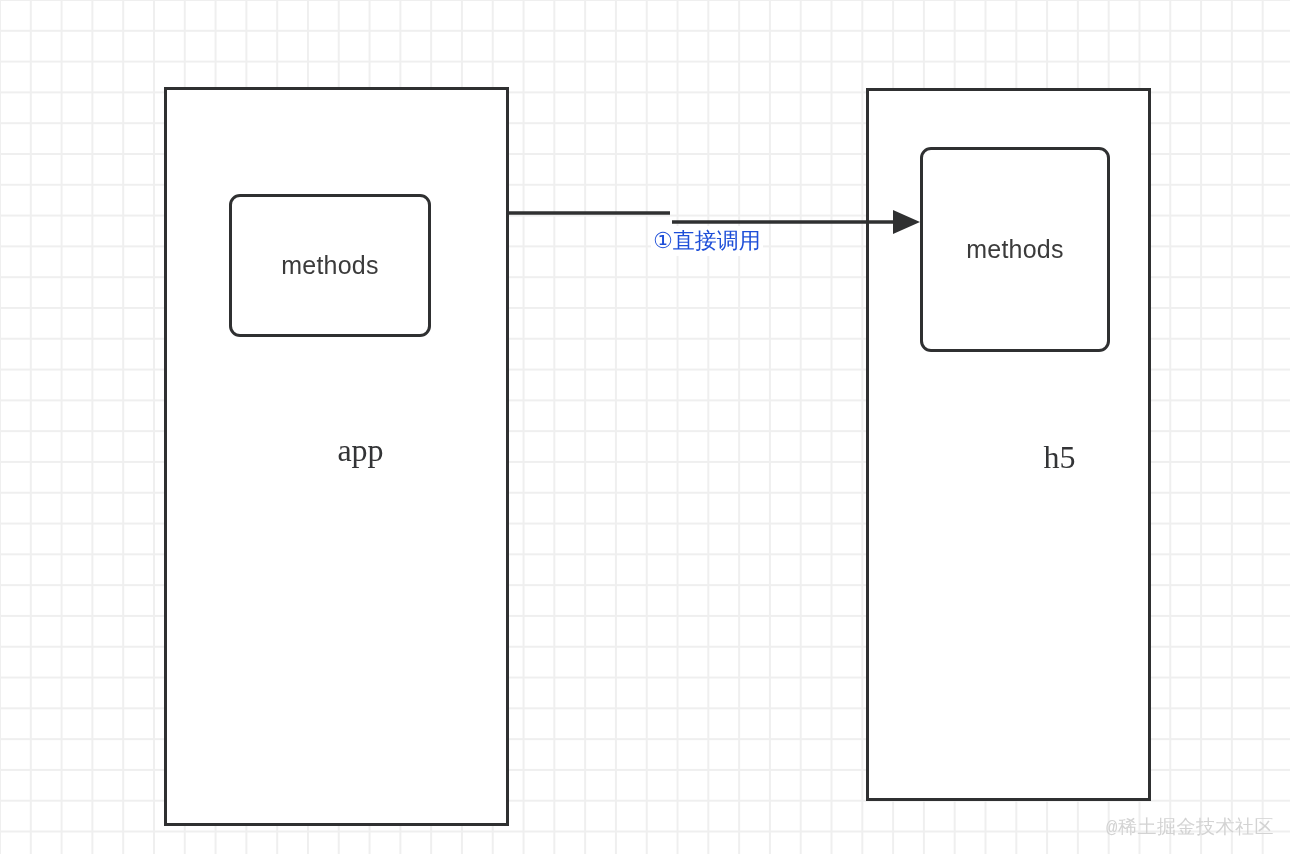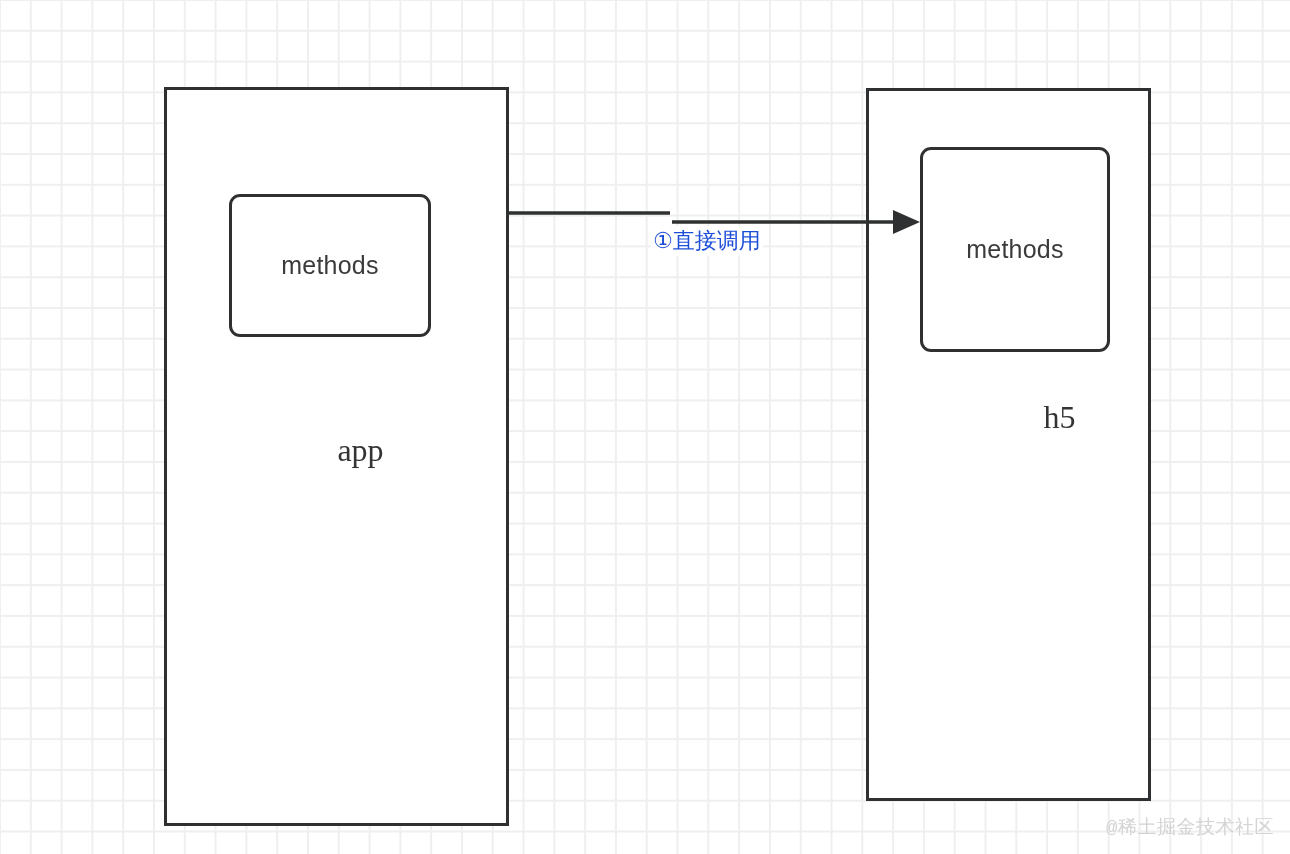--- a/index.html
+++ b/index.html
@@ -82,21 +82,21 @@
     text-align: center;
     padding-left: 24px;
   }
   #app-title {
     left: 164px;
     top: 432px;
     width: 345px;
   }
   #h5-title {
     left: 866px;
-    top: 399px;
+    top: 439px;
     width: 339px;
   }
 
   
   #connector-svg {
     position: absolute;
     left: 0;
     top: 0;
     width: 1290px;
     height: 854px;

